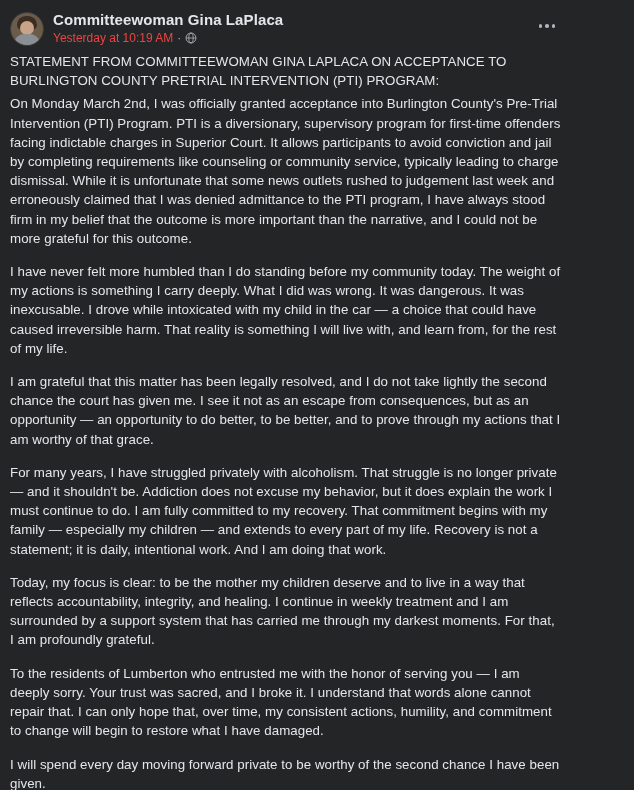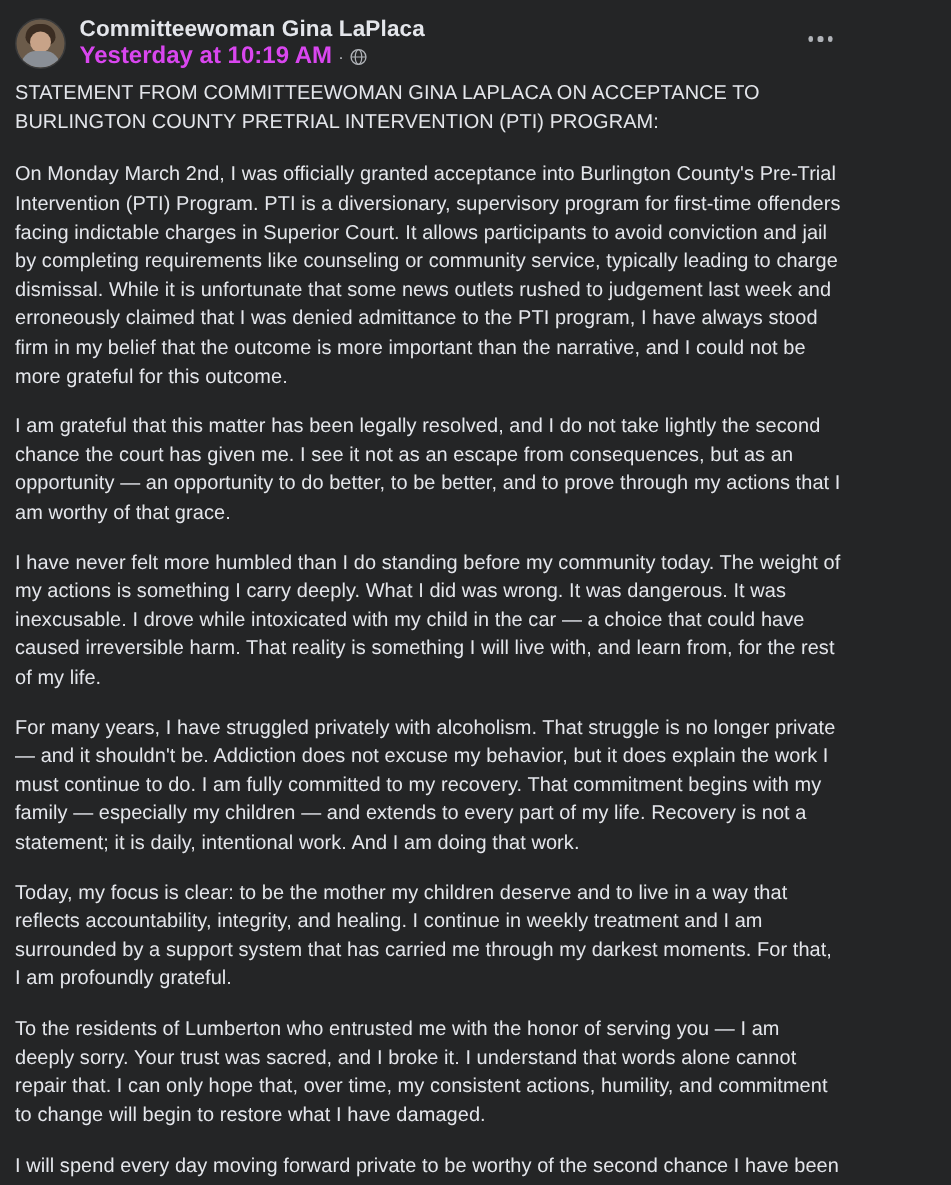--- a/index.html
+++ b/index.html
@@ -80,24 +80,23 @@
     line-height: 18px;
     letter-spacing: 0.1px;
   }
   .meta-row {
     display: flex;
     align-items: center;
     gap: 4px;
     margin-top: 2px;
   }
   .timestamp {
-    font-size: 16px;
-    color: #d946ef;
+    font-size: 12px;
+    color: #ef4444;
     line-height: 14px;
-    font-weight: bold;
   }
   .meta-dot {
     font-size: 12px;
     color: #b0b3b8;
     line-height: 14px;
   }
   .globe-icon {
     width: 12px;
     height: 12px;
     display: inline-block;
@@ -125,21 +124,21 @@
   .post-body {
     font-size: 13.3px;
     line-height: 19.2px;
     color: #e4e6eb;
     letter-spacing: 0.05px;
   }
   .post-body p {
     margin: 0 0 14px 0;
   }
   .post-body p.headline {
-    margin-bottom: 16px;
+    margin-bottom: 4px;
   }
   .post-body p:last-child {
     margin-bottom: 0;
   }
 </style>
 </head>
 <body>
 
 <div class="post">
 
@@ -166,22 +165,22 @@
     <div class="more-button">
       <span></span>
       <span></span>
       <span></span>
     </div>
   </div>
 
   <div class="post-body">
     <p class="headline">STATEMENT FROM COMMITTEEWOMAN GINA LAPLACA ON ACCEPTANCE TO BURLINGTON COUNTY PRETRIAL INTERVENTION (PTI) PROGRAM:</p>
     <p>On Monday March 2nd, I was officially granted acceptance into Burlington County's Pre-Trial Intervention (PTI) Program.  PTI is a diversionary, supervisory program for first-time offenders facing indictable charges in Superior Court. It allows participants to avoid conviction and jail by completing requirements like counseling or community service, typically leading to charge dismissal.  While it is unfortunate that some news outlets rushed to judgement last week and erroneously claimed that I was denied admittance to the PTI program, I have always stood firm in my belief that the outcome is more important than the narrative, and I could not be more grateful for this outcome.</p>
+    <p>I have never felt more humbled than I do standing before my community today. The weight of my actions is something I carry deeply. What I did was wrong. It was dangerous. It was inexcusable. I drove while intoxicated with my child in the car — a choice that could have caused irreversible harm. That reality is something I will live with, and learn from, for the rest of my life.</p>
     <p>I am grateful that this matter has been legally resolved, and I do not take lightly the second chance the court has given me. I see it not as an escape from consequences, but as an opportunity — an opportunity to do better, to be better, and to prove through my actions that I am worthy of that grace.</p>
-    <p>I have never felt more humbled than I do standing before my community today. The weight of my actions is something I carry deeply. What I did was wrong. It was dangerous. It was inexcusable. I drove while intoxicated with my child in the car — a choice that could have caused irreversible harm. That reality is something I will live with, and learn from, for the rest of my life.</p>
     <p>For many years, I have struggled privately with alcoholism. That struggle is no longer private — and it shouldn't be. Addiction does not excuse my behavior, but it does explain the work I must continue to do. I am fully committed to my recovery. That commitment begins with my family — especially my children — and extends to every part of my life. Recovery is not a statement; it is daily, intentional work. And I am doing that work.</p>
     <p>Today, my focus is clear: to be the mother my children deserve and to live in a way that reflects accountability, integrity, and healing. I continue in weekly treatment and I am surrounded by a support system that has carried me through my darkest moments. For that, I am profoundly grateful.</p>
     <p>To the residents of Lumberton who entrusted me with the honor of serving you — I am deeply sorry. Your trust was sacred, and I broke it. I understand that words alone cannot repair that. I can only hope that, over time, my consistent actions, humility, and commitment to change will begin to restore what I have damaged.</p>
     <p>I will spend every day moving forward private to be worthy of the second chance I have been given.</p>
 
   </div>
 
 </div>
 
 </body></html>

